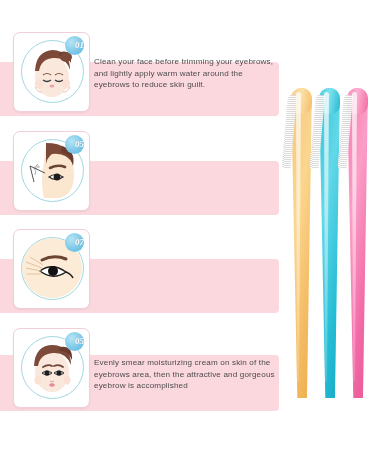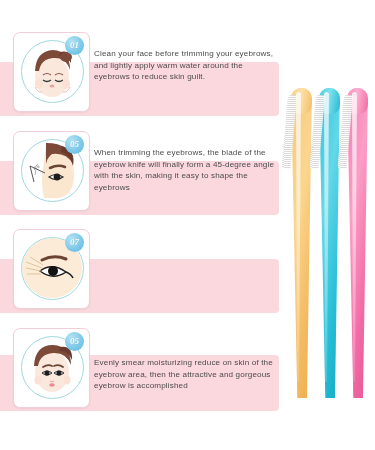--- a/index.html
+++ b/index.html
@@ -51,21 +51,21 @@
     height: 54px;
     background: #fbd7de;
     border-radius: 0 4px 4px 0;
   }
   .step-4 .step-banner { top: 31px; height: 56px; }
   .step-1 .step-banner { top: 34px; height: 54px; }
 
   .step-text {
     position: absolute;
     left: 94px;
-    top: 20px;
+    top: 28px;
     width: 183px;
     font-size: 8.1px;
     line-height: 11.6px;
     color: #4c4c4c;
     letter-spacing: 0.15px;
     font-family: "Liberation Sans", sans-serif;
   }
   .step-4 .step-text { top: 33px; }
 
   
@@ -100,21 +100,21 @@
     top: 3px;
     width: 19px;
     height: 19px;
     border-radius: 50%;
     background: radial-gradient(circle at 35% 32%, #b6e4f4 0%, #7ec9e8 55%, #5fb8dd 100%);
     color: #ffffff;
     font-size: 9px;
     font-style: italic;
     font-weight: bold;
     line-height: 19px;
-    text-align: center;
+    text-align: right;
     font-family: "Liberation Serif", serif;
     text-shadow: 0 0 1px rgba(90,150,180,0.6);
   }
 
   
   .razors {
     position: absolute;
     left: 285px;
     top: 0;
     width: 90px;
@@ -205,21 +205,20 @@
             <path d="M13 46 q3 6 7 5" stroke="#e6c3b4" stroke-width="1" fill="none"></path>
             <path d="M48 46 q-3 6 -7 5" stroke="#e6c3b4" stroke-width="1" fill="none"></path>
           </svg>
         </div>
         <div class="badge">01</div>
       </div>
     </div>
 
     <div class="step step-2">
       <div class="step-banner"></div>
-      <div class="step-text">When trimming the eyebrows, the blade of the eyebrow knife will finally form a 45-degree angle with the skin, making it easy to shape the eyebrows</div>
       <div class="step-card">
         <div class="card-circle">
           <svg width="61" height="61" viewBox="0 0 61 61">
             <path d="M24 4 Q52 6 52 34 Q52 56 36 58 L22 58 Q18 40 22 22 Z" fill="#fbe6cf"></path>
             <path d="M24 3 Q50 3 51 24 Q44 12 30 14 Q25 18 24 24 Z" fill="#7d4a3a"></path>
             <path d="M40 6 Q54 10 51 26 Q48 14 39 12 Z" fill="#6b3c2e"></path>
             <path d="M28 28 q8 -4 15 -1" stroke="#6b4434" stroke-width="2.6" fill="none" stroke-linecap="round"></path>
             <path d="M27 37 q7 -5 14 0 q-7 5 -14 0 Z" fill="#ffffff" stroke="#2b2b2b" stroke-width="1.2"></path>
             <ellipse cx="35" cy="37" rx="3.4" ry="3.4" fill="#1d1d1d"></ellipse>
             <path d="M8 26 L23 33" stroke="#555" stroke-width="1" fill="none"></path>
@@ -247,21 +246,21 @@
             <path d="M5 36 L19 36" stroke="#e0c39a" stroke-width="1" fill="none"></path>
             <path d="M8 19 L21 27" stroke="#e0c39a" stroke-width="1" fill="none"></path>
           </svg>
         </div>
         <div class="badge">07</div>
       </div>
     </div>
 
     <div class="step step-4">
       <div class="step-banner"></div>
-      <div class="step-text">Evenly smear moisturizing reduce on skin of the eyebrow area, then the attractive and gorgeous eyebrow is accomplished</div>
+      <div class="step-text">Evenly smear moisturizing cream on skin of the eyebrows area, then the attractive and gorgeous eyebrow is accomplished</div>
       <div class="step-card">
         <div class="card-circle">
           <svg width="61" height="61" viewBox="0 0 61 61">
             <ellipse cx="30" cy="35" rx="17" ry="20" fill="#fbe8dd"></ellipse>
             <path d="M12 29 Q13 8 31 8 Q49 9 49 28 Q44 15 31 16 Q18 17 16 29 Z" fill="#7d4a3a"></path>
             <path d="M38 10 Q51 8 50 23 Q46 13 37 14 Z" fill="#6b3c2e"></path>
             <path d="M21 30 q5 -3 9 -1" stroke="#6b4434" stroke-width="1.8" fill="none" stroke-linecap="round"></path>
             <path d="M32 29 q5 -2 9 1" stroke="#6b4434" stroke-width="1.8" fill="none" stroke-linecap="round"></path>
             <path d="M20 36 q5 -4 10 0 q-5 4 -10 0 Z" fill="#ffffff" stroke="#2b2b2b" stroke-width="1"></path>
             <ellipse cx="25" cy="36" rx="2.6" ry="2.6" fill="#1d1d1d"></ellipse>

